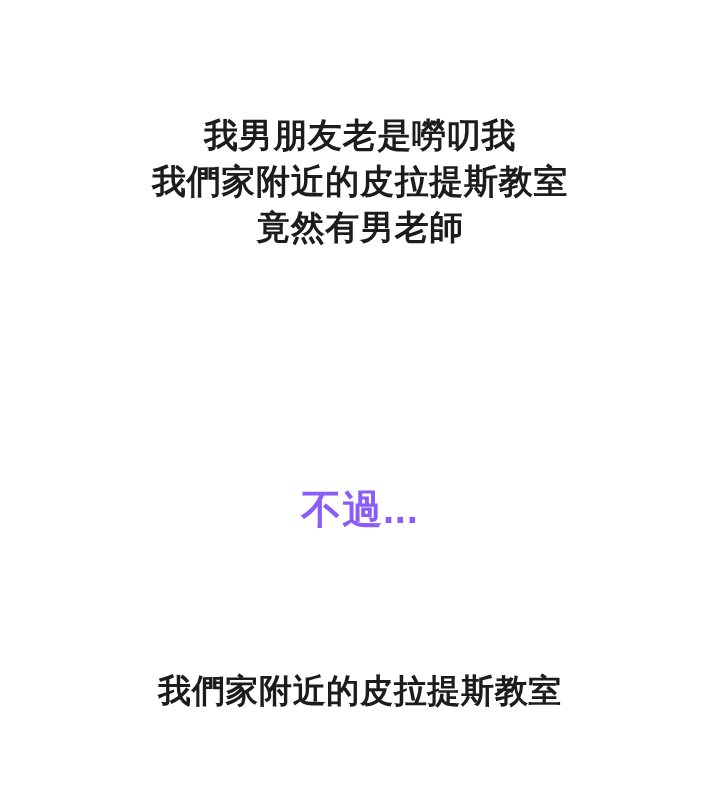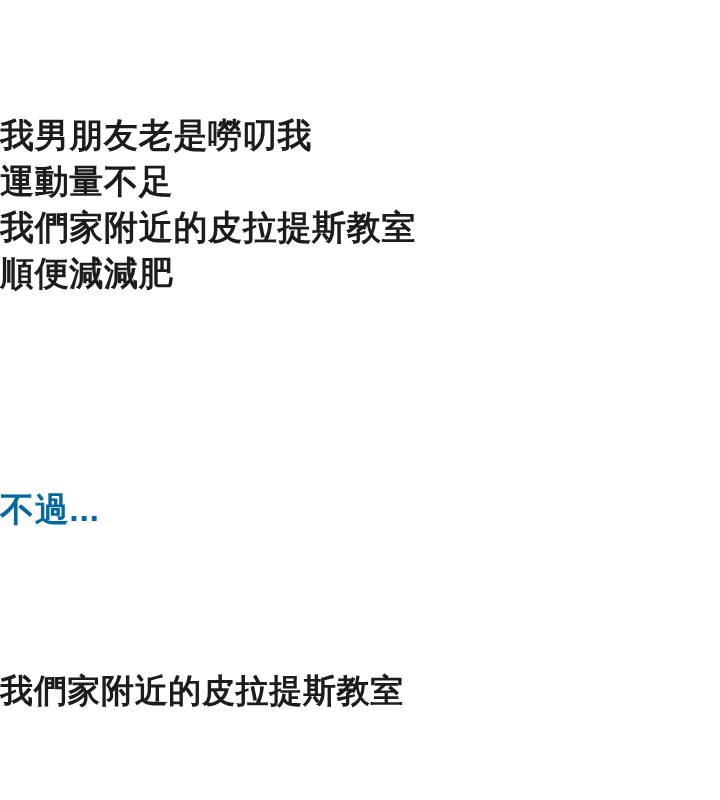--- a/index.html
+++ b/index.html
@@ -18,20 +18,21 @@
   .page {
     width: 720px;
     height: 800px;
     position: relative;
     background: #ffffff;
   }
   .block {
     position: absolute;
     left: 0;
     width: 720px;
+    text-align: center;
   }
   .line {
     display: block;
     font-weight: bold;
     letter-spacing: 0.02em;
     white-space: nowrap;
   }
   
   #block-intro {
     top: 112px;
@@ -39,44 +40,43 @@
   #block-intro .line {
     font-size: 34px;
     line-height: 46px;
     color: #1c1c1c;
   }
   
   #block-however {
     top: 488px;
   }
   #block-however .line {
-    font-size: 34px;
+    font-size: 40px;
     line-height: 42px;
-    color: #0369a1;
+    color: #8b5cf6;
   }
   
   #block-reveal {
     top: 668px;
   }
   #block-reveal .line {
     font-size: 33px;
     line-height: 45px;
     color: #1c1c1c;
   }
 </style>
 </head>
 <body>
 
 <div class="page">
 
   <div class="block" id="block-intro">
     <span class="line">我男朋友老是嘮叨我</span>
-    <span class="line">運動量不足</span>
     <span class="line">我們家附近的皮拉提斯教室</span>
-    <span class="line">順便減減肥</span>
+    <span class="line">竟然有男老師</span>
   </div>
 
   <div class="block" id="block-however">
     <span class="line">不過...</span>
   </div>
 
   <div class="block" id="block-reveal">
     <span class="line">我們家附近的皮拉提斯教室</span>
   </div>
 

